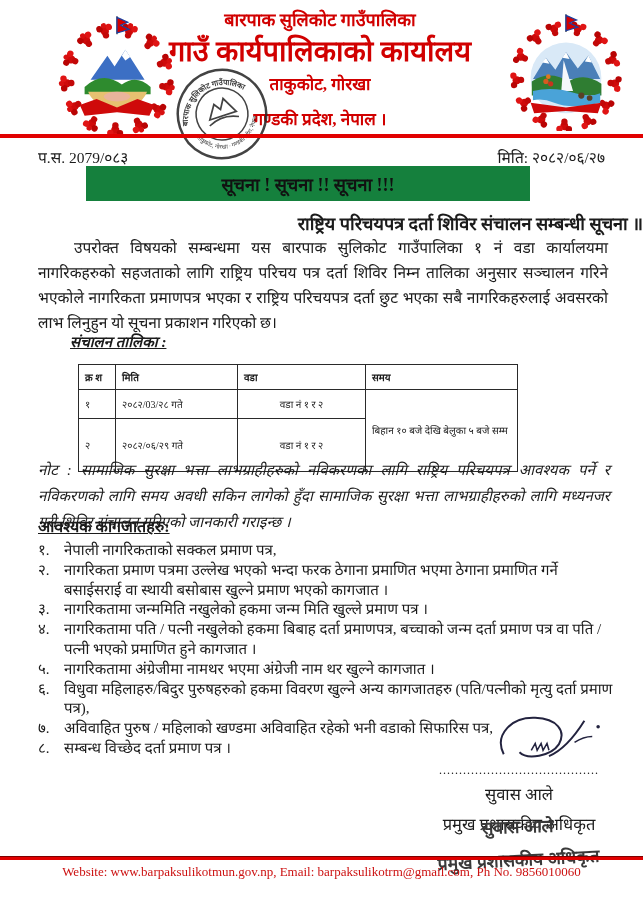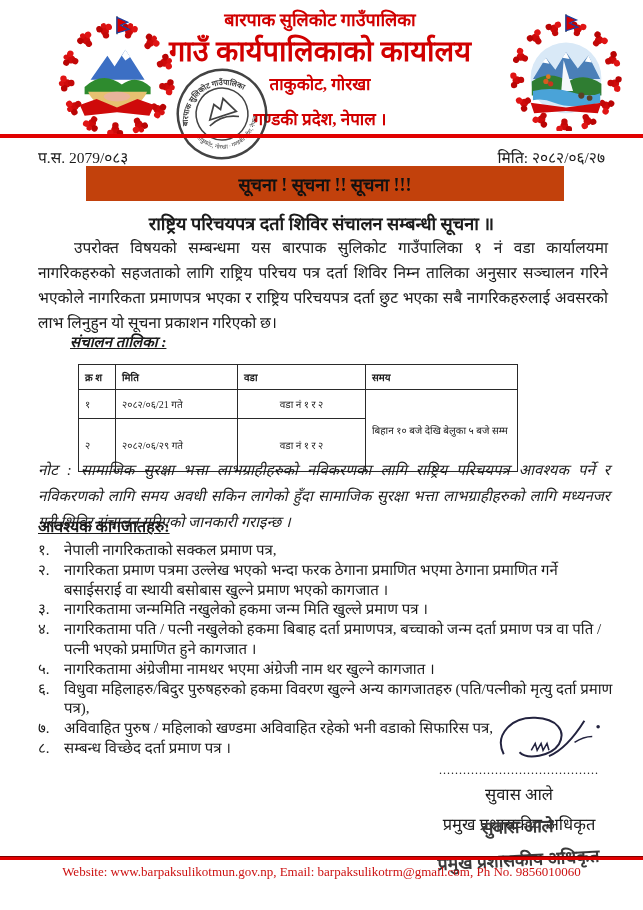--- a/index.html
+++ b/index.html
@@ -14,24 +14,24 @@
   .ht1{font-size:18px;font-weight:bold;line-height:24px;}
   .ht2{font-size:29px;font-weight:bold;line-height:36px;margin-top:1px;}
   .ht3{font-size:17px;font-weight:bold;line-height:23px;margin-top:4px;}
   .ht4{font-size:17px;font-weight:bold;line-height:23px;margin-top:12px;}
   .stamp{position:absolute;left:174px;top:66px;width:96px;height:96px;opacity:.88;
          transform:rotate(-18deg);}
   .red-rule{position:absolute;left:0;top:134px;width:643px;height:4px;background:#e10000;}
   .ref-row{position:absolute;top:146px;left:38px;width:567px;display:flex;
            justify-content:space-between;font-size:15.5px;}
   
-  .banner{position:absolute;top:166px;left:86px;width:478px;height:35px;background:#c2410c;
+  .banner{position:absolute;top:166px;left:86px;width:444px;height:35px;background:#15803d;
           display:flex;align-items:center;justify-content:center;
           font-size:18px;font-weight:bold;color:#111;}
-  .notice-title{position:absolute;top:211px;left:0;width:643px;text-align:center;
+  .notice-title{position:absolute;top:211px;left:0;width:643px;text-align:right;
                 font-size:18px;font-weight:bold;}
   
   .body-para{position:absolute;top:235px;left:38px;width:570px;font-size:15.5px;
              line-height:25px;text-align:justify;text-indent:36px;}
   .sched-head{position:absolute;top:331px;left:38px;font-size:15px;font-weight:bold;
               font-style:italic;text-decoration:underline;margin-left:32px;}
   table.sched{position:absolute;top:364px;left:78px;border-collapse:collapse;
               font-size:10px;table-layout:fixed;width:440px;}
   table.sched th,table.sched td{border:1px solid #2a2a2a;padding:2px 6px;vertical-align:middle;}
   table.sched th{text-align:left;font-weight:bold;height:20px;}
@@ -204,21 +204,21 @@
       </colgroup>
     <tbody>
         <tr>
       <th>क्र श</th>
       <th>मिति</th>
       <th>वडा</th>
       <th>समय</th>
     </tr>
     <tr>
       <td class="sn">१</td>
-      <td>२०८२/०६/21 गते</td>
+      <td>२०८२/03/२८ गते</td>
       <td class="ward">वडा नं १  र २</td>
       <td class="time" rowspan="2">बिहान १० बजे देखि बेलुका ५ बजे सम्म</td>
     </tr>
     <tr class="r2">
       <td class="sn">२</td>
       <td>२०८२/०६/२९ गते</td>
       <td class="ward">वडा नं १  र २</td>
     </tr>
   </tbody>
     </table>

